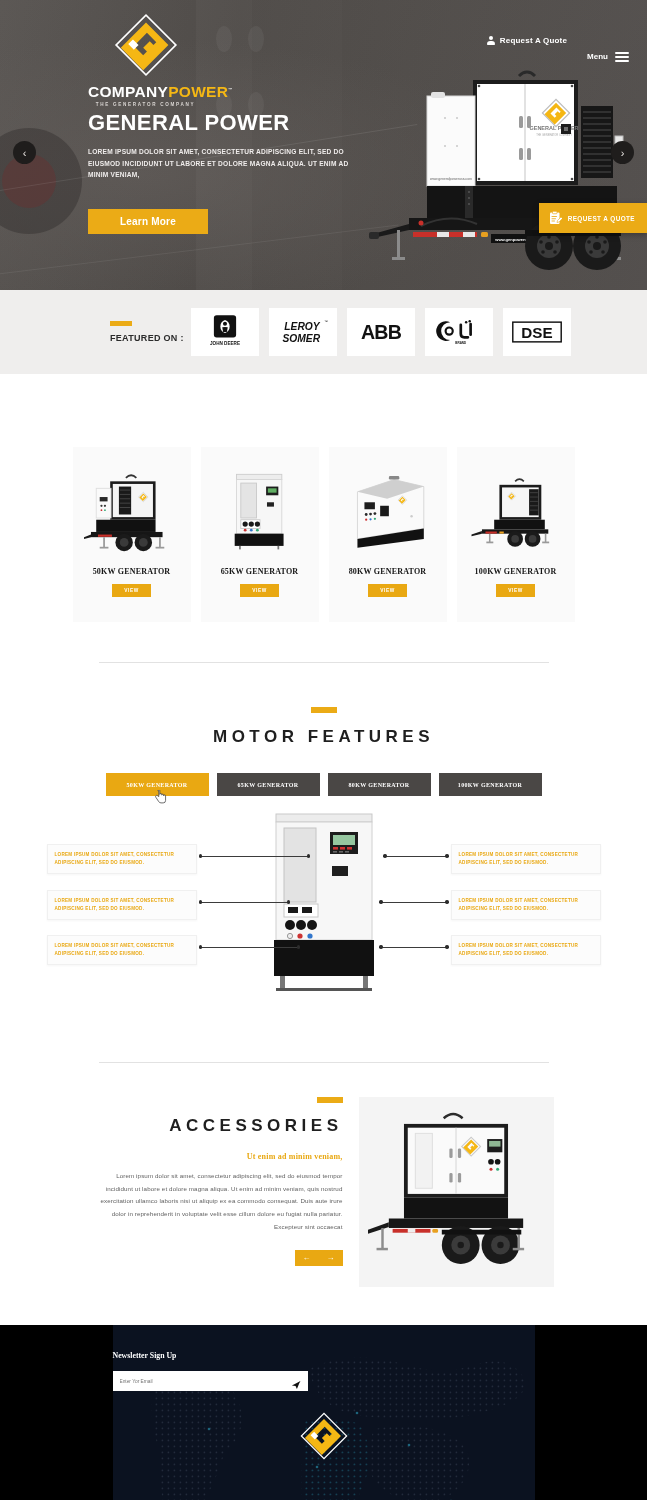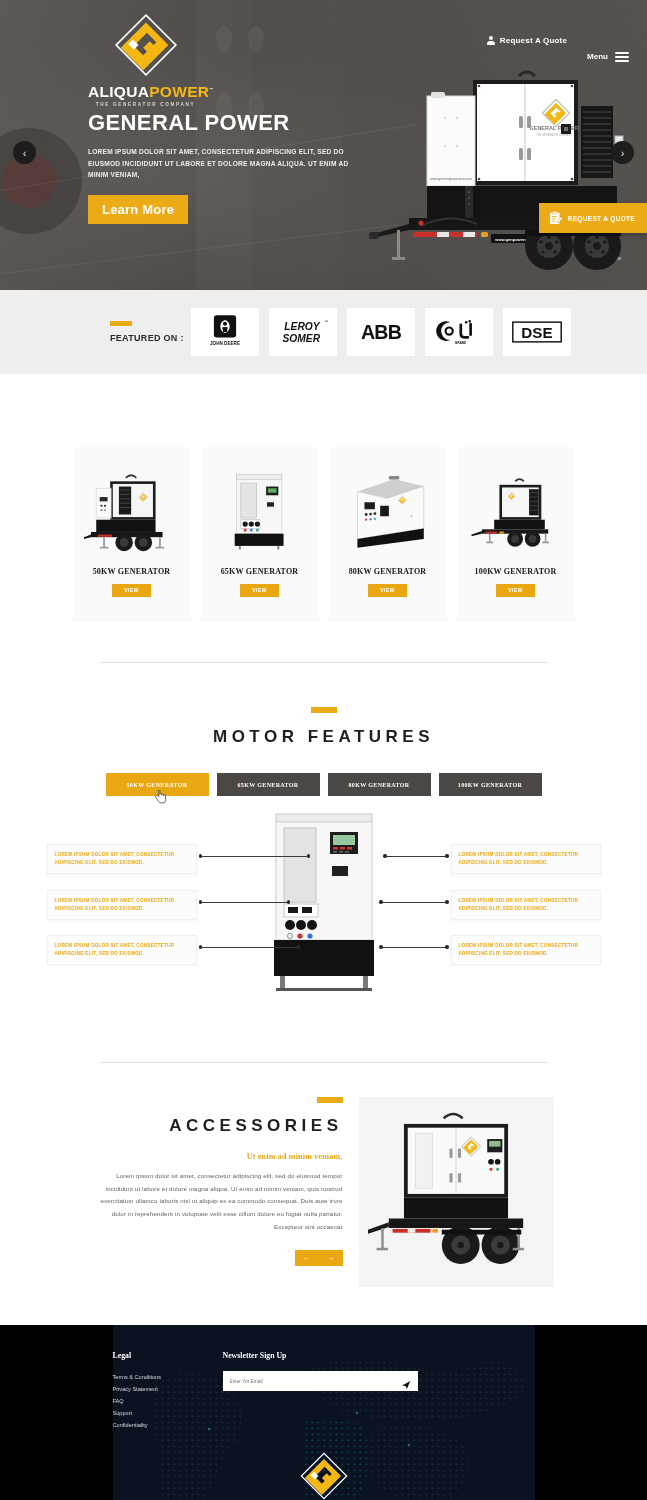--- a/index.html
+++ b/index.html
@@ -67,22 +67,22 @@
   .logo-text { margin-top:6px; font-size:15.5px; font-weight:800; letter-spacing:.3px; line-height:1; font-family:"Liberation Sans",sans-serif;}
   .logo-text .w { color:#ffffff; }
   .logo-text .y { color:#F5B714; }
   .logo-tm { font-size:4px; vertical-align:super; color:#fff;}
   .logo-sub { margin-top:2px; font-size:4.6px; letter-spacing:1.7px; color:#d9d5d2; font-weight:600;}
 
   .hero-inner { position:absolute; left:88px; top:112px; width:280px; z-index:5;}
   .hero-title { color:#fff; font-size:22px; font-weight:800; letter-spacing:.4px; line-height:1;}
   .hero-desc { margin-top:12px; color:#efeceb; font-size:6.6px; line-height:1.75; letter-spacing:.22px; font-weight:600;}
   .btn-learn {
-    display:inline-block; margin-top:14px; background:#EBAB16; color:#fff;
-    font-size:13px; font-weight:700; padding:7px 14px; border:none; cursor:pointer; letter-spacing:.2px;
+    display:inline-block; margin-top:28px; background:#EBAB16; color:#fff;
+    font-size:10px; font-weight:700; padding:7px 32px; border:none; cursor:pointer; letter-spacing:.2px;
   }
 
   
   .hero-gen { position:absolute; right:8px; top:58px; width:270px; height:215px; z-index:3;}
 
   .carousel-arrow {
     position:absolute; top:141px; width:23px; height:23px; border-radius:50%;
     background:#1f1d1c; color:#e8e4e1; display:flex; align-items:center; justify-content:center;
     font-size:11px; cursor:pointer; z-index:6; border:none;
   }
@@ -236,21 +236,21 @@
     <div class="logo-mark">
       <svg viewBox="0 0 100 100" width="66" height="66">
         <g transform="rotate(45 50 50)">
           <rect x="18" y="18" width="64" height="64" fill="none" stroke="#ffffff" stroke-width="2.5"></rect>
           <path d="M26 26 h48 v16 h-16 v-6 h-20 v28 h20 v-8 h-8 v-14 h24 v38 h-48 z" fill="#F5B714"></path>
           <path d="M30 58 h12 v10 h-12 z" fill="#ffffff"></path>
         </g>
       </svg>
     </div>
     <div class="logo-text">
-      <span class="w">ALIQUA</span><span class="y">POWER</span><span class="logo-tm">™</span>
+      <span class="w">COMPANY</span><span class="y">POWER</span><span class="logo-tm">™</span>
     </div>
     <div class="logo-sub">THE GENERATOR COMPANY</div>
   </div>
 
   <div class="hero-gen">
     <svg viewBox="0 0 270 215" width="270" height="215">
 
       <path d="M150 18 q8 -8 16 0" stroke="#2a2a2a" stroke-width="3" fill="none"></path>
 
       <rect x="104" y="22" width="105" height="105" fill="#1c1c1c"></rect>
@@ -779,28 +779,20 @@
         <circle cx="204" cy="142" r="1.3"></circle>
           <circle cx="244" cy="88" r="1.3"></circle>
         <circle cx="296" cy="120" r="1.3"></circle>
           <circle cx="338" cy="176" r="1.3"></circle>
         <circle cx="122" cy="258" r="1.3"></circle>
           <circle cx="272" cy="230" r="1.3"></circle>
       </g>
     </svg>
 
     <div class="fcols">
-      <div class="fcol-legal">
-        <h4>Legal</h4>
-        <div class="flink">Terms &amp; Conditions</div>
-        <div class="flink">Privacy Statement</div>
-        <div class="flink">FAQ</div>
-        <div class="flink">Support</div>
-        <div class="flink">Confidentiality</div>
-      </div>
 
 
       <div class="fcol-news">
         <h4>Newsletter Sign Up</h4>
         <div class="news-input">
           <input type="text" placeholder="Enter Yor Email" style="">
           <span class="send-ico">
             <svg viewBox="0 0 22 22" width="10" height="10">
               <path d="M2 12 L20 3 L13 20 L10 13 Z" fill="#111"></path>
               <path d="M10 13 L20 3" stroke="#111" stroke-width="1.2"></path>

